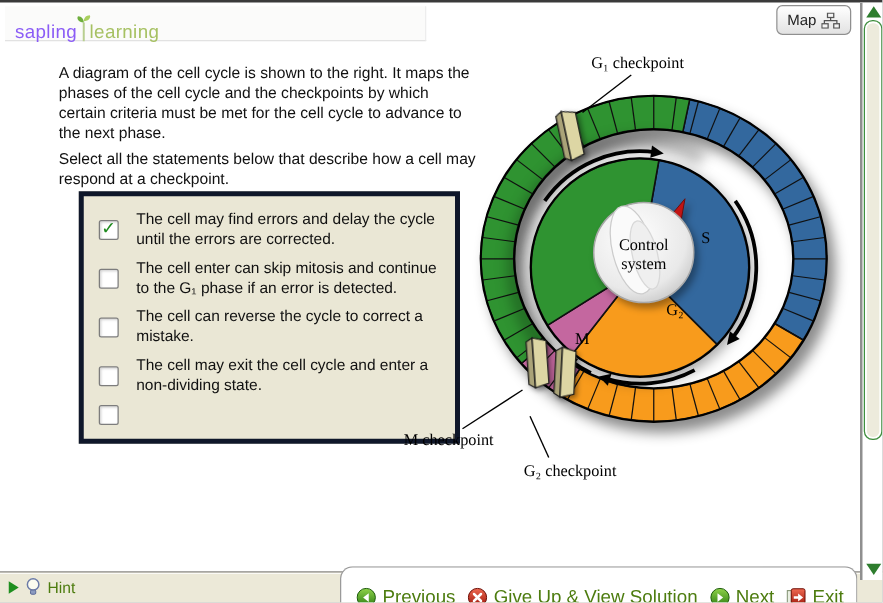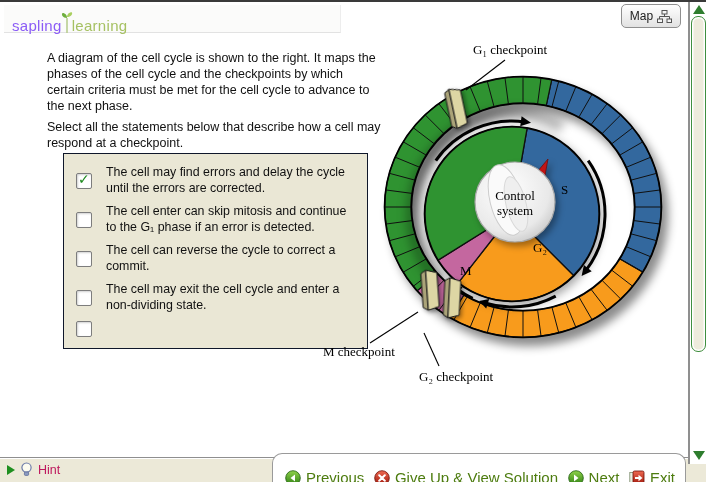--- a/index.html
+++ b/index.html
@@ -22,39 +22,39 @@
   .sb-arrow{position:absolute;left:3px;width:0;height:0;border-left:6px solid transparent;
             border-right:6px solid transparent;}
   .sb-up{top:3px;border-bottom:9px solid #2e7d2e;}
   .sb-down{top:449px;border-top:9px solid #2e7d2e;}
   .sb-thumb{position:absolute;left:1px;top:14px;width:13px;height:334px;background:#edebdc;
             border:1.5px solid #3f8f3f;border-radius:7px;box-shadow:inset 0 0 0 1.5px #ffffff;}
   
   .para{position:absolute;left:47px;width:334px;font-size:12.5px;line-height:16px;color:#111;}
   #para1{top:48px;} #para2{top:117px;}
   .options-panel{position:absolute;left:63px;top:151px;width:305px;box-sizing:border-box;
-                 background:#eae7d5;border:1px solid #0f172a;padding:7px 8px 7px 12px;}
+                 background:#eae7d5;border:4px solid #0f172a;padding:7px 8px 7px 12px;}
   .opt-row{display:flex;align-items:center;gap:14px;padding:4px 0;cursor:pointer;}
   .checkbox{flex:0 0 auto;width:14px;height:14px;background:#fff;border:1px solid #7d7d7d;
             border-radius:2px;box-shadow:inset 1px 1px 2px rgba(0,0,0,.18);position:relative;}
   .checkbox.checked::after{content:"✓";position:absolute;left:1px;top:-3px;color:#1e8a1e;
             font-size:14px;font-weight:bold;}
   .opt-label{font-size:12.4px;line-height:15.5px;color:#111;width:252px;}
   
   #diagram{position:absolute;left:315px;top:30px;}
   .serif-label{font-family:"Liberation Serif","DejaVu Serif",serif;font-size:13px;fill:#000;}
   #ring-group{filter:drop-shadow(6px 8px 5px rgba(0,0,0,.45));}
   #pie-group{filter:drop-shadow(2px 4px 5px rgba(0,0,0,.35));}
   #knob-group{filter:drop-shadow(3px 4px 3px rgba(0,0,0,.35));}
   .gate{filter:drop-shadow(2px 2px 2px rgba(0,0,0,.4));}
   
   .footer{position:absolute;left:0;top:455px;width:706px;height:27px;background:#ece9d8;
           border-top:1px solid #8f8f8f;box-shadow:inset 0 1px 0 #ffffff;z-index:1;}
   .hint{position:absolute;left:7px;top:460px;display:flex;align-items:center;gap:5px;
-        font-size:12.5px;color:#be185d;cursor:pointer;z-index:2;}
+        font-size:12.5px;color:#4d7c0f;cursor:pointer;z-index:2;}
   .hint-tri{width:0;height:0;border-top:5px solid transparent;border-bottom:5px solid transparent;
             border-left:8px solid #1f8f1f;}
   .toolbar-tab{position:absolute;left:272px;top:451px;width:414px;height:31px;background:#ffffff;
                border:1px solid #9a9a9a;border-bottom:none;border-radius:10px 10px 0 0;
                box-sizing:border-box;display:flex;align-items:center;justify-content:space-between;
                padding:0 10px 2px 12px;z-index:5;}
   .tb-btn{display:flex;align-items:center;gap:5px;font-size:15px;color:#4d7c0f;cursor:pointer;
           white-space:nowrap;margin-top:19px;}
 </style>
 </head>
@@ -109,21 +109,21 @@
     <div class="opt-row">
       <span class="checkbox checked"></span>
       <span class="opt-label">The cell may find errors and delay the cycle until the errors are corrected.</span>
     </div>
     <div class="opt-row">
       <span class="checkbox"></span>
       <span class="opt-label">The cell enter can skip mitosis and continue to the G₁ phase if an error is detected.</span>
     </div>
     <div class="opt-row">
       <span class="checkbox"></span>
-      <span class="opt-label">The cell can reverse the cycle to correct a commit.</span>
+      <span class="opt-label">The cell can reverse the cycle to correct a mistake.</span>
     </div>
     <div class="opt-row">
       <span class="checkbox"></span>
       <span class="opt-label">The cell may exit the cell cycle and enter a non-dividing state.</span>
     </div>
     <div class="opt-row">
       <span class="checkbox"></span>
     </div>
   </div>
 

